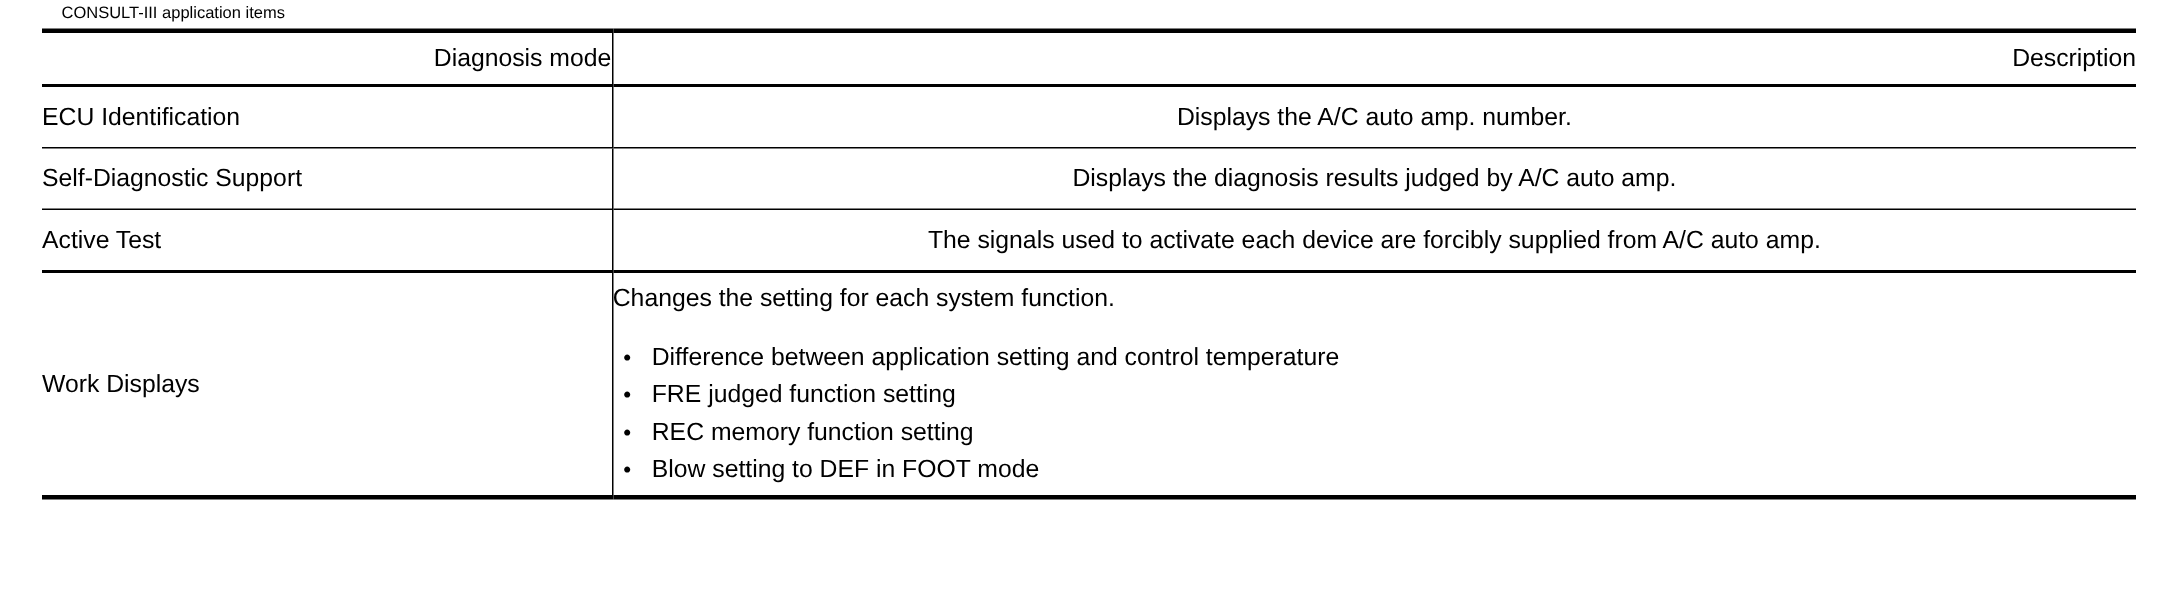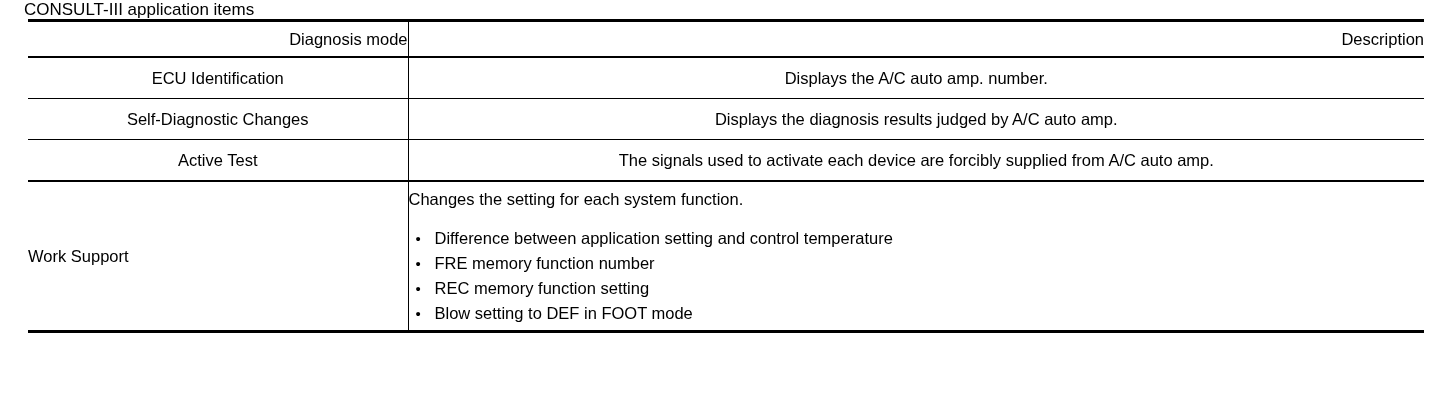--- a/index.html
+++ b/index.html
@@ -14,23 +14,23 @@
     color: #000000;
     overflow: hidden;
   }
   .page {
     position: relative;
     width: 1456px;
     height: 410px;
   }
   .caption {
     position: absolute;
-    left: 24px;
+    left: 41px;
     top: 0px;
-    font-size: 17px;
+    font-size: 11px;
     line-height: 19px;
     letter-spacing: 0px;
     white-space: nowrap;
   }
   .table {
     position: absolute;
     left: 28px;
     top: 19px;
     width: 1396px;
     border-collapse: collapse;
@@ -54,21 +54,21 @@
   .r-bottom { border-bottom: 3px solid #000; }
 
   
   .vline { border-right: 1.6px solid #000; }
 
   .hdr-cell {
     text-align: right;
     height: 34px;
   }
   .mode-cell {
-    text-align: center;
+    text-align: left;
     padding-left: 18px;
     height: 40px;
   }
   .desc-cell {
     text-align: center;
     padding-left: 17px;
     height: 40px;
   }
   .ws-mode-cell {
     text-align: left;
@@ -125,42 +125,42 @@
       </tr>
     </thead>
     <tbody>
 
       <tr>
         <td class="mode-cell r-med vline">ECU Identification</td>
         <td class="desc-cell r-med">Displays the A/C auto amp. number.</td>
       </tr>
 
       <tr>
-        <td class="mode-cell r-thin vline">Self-Diagnostic Changes</td>
+        <td class="mode-cell r-thin vline">Self-Diagnostic Support</td>
         <td class="desc-cell r-thin">Displays the diagnosis results judged by A/C auto amp.</td>
       </tr>
 
 
       <tr>
         <td class="mode-cell r-thin vline">Active Test</td>
         <td class="desc-cell r-thin">The signals used to activate each device are forcibly supplied from A/C auto amp.</td>
       </tr>
 
       <tr>
-        <td class="ws-mode-cell r-med r-bottom vline">Work Support</td>
+        <td class="ws-mode-cell r-med r-bottom vline">Work Displays</td>
         <td class="ws-desc-cell r-med r-bottom">
           <p class="ws-lead">Changes the setting for each system function.</p>
           <ul class="ws-list">
             <li>
               <span class="bullet">•</span>
               <span>Difference between application setting and control temperature</span>
             </li>
             <li>
               <span class="bullet">•</span>
-              <span>FRE memory function number</span>
+              <span>FRE judged function setting</span>
             </li>
             <li>
               <span class="bullet">•</span>
               <span>REC memory function setting</span>
             </li>
             <li>
               <span class="bullet">•</span>
               <span>Blow setting to DEF in FOOT mode</span>
             </li>
           </ul>

